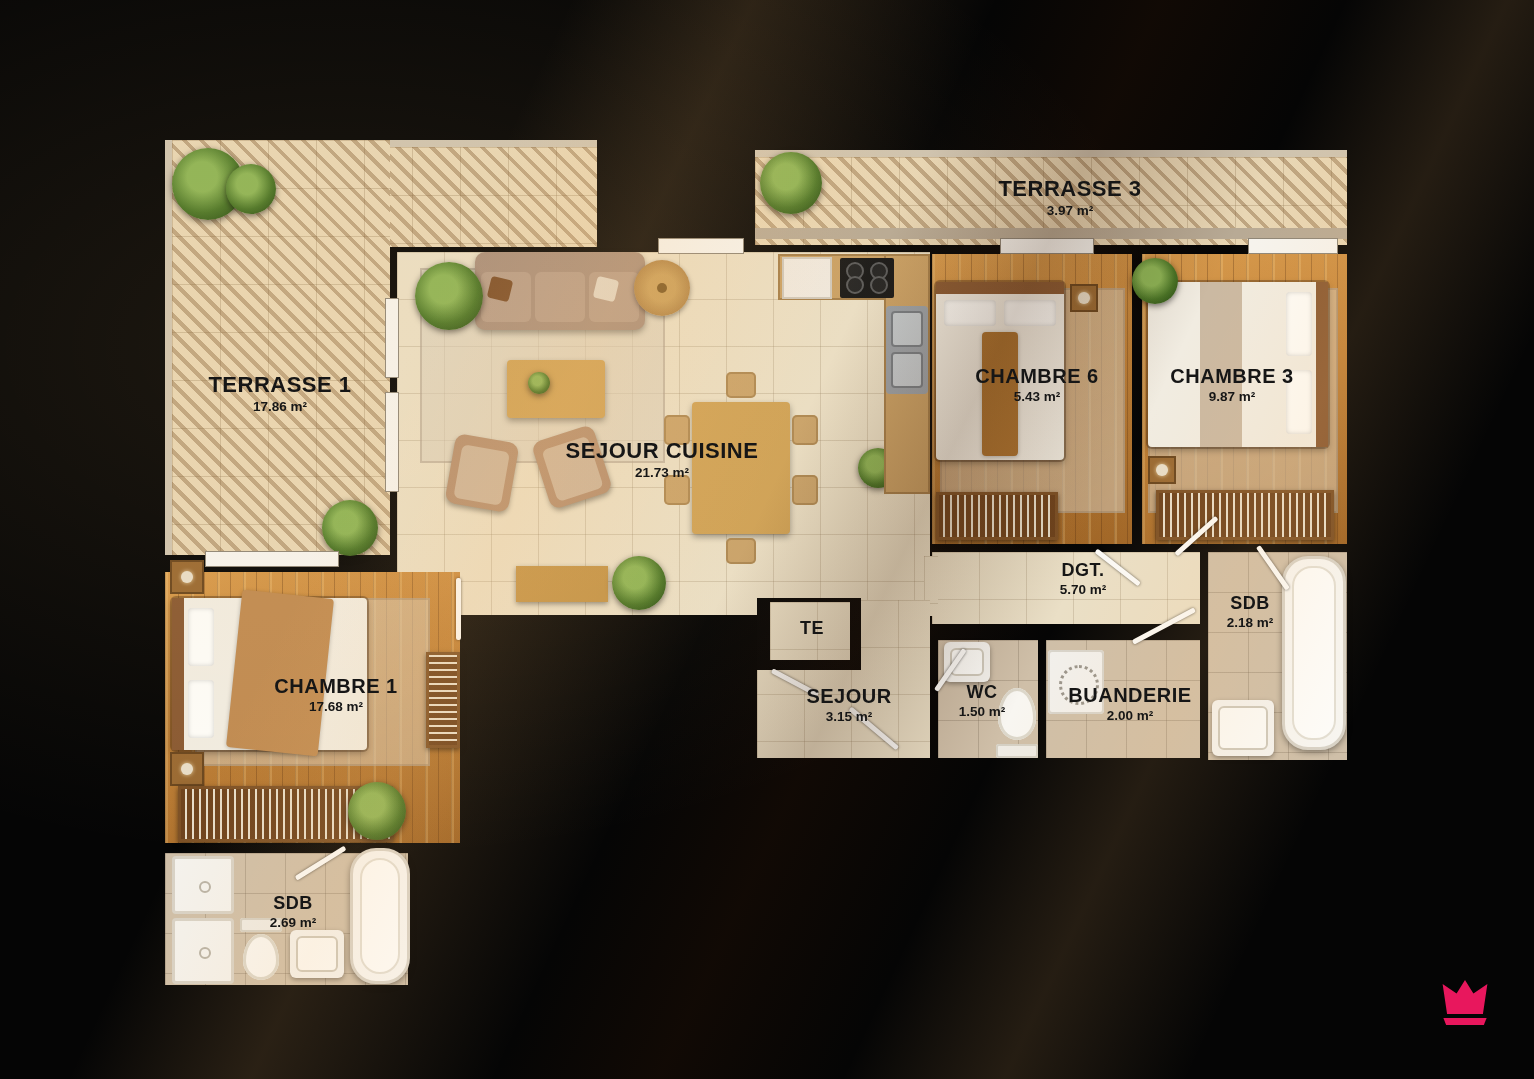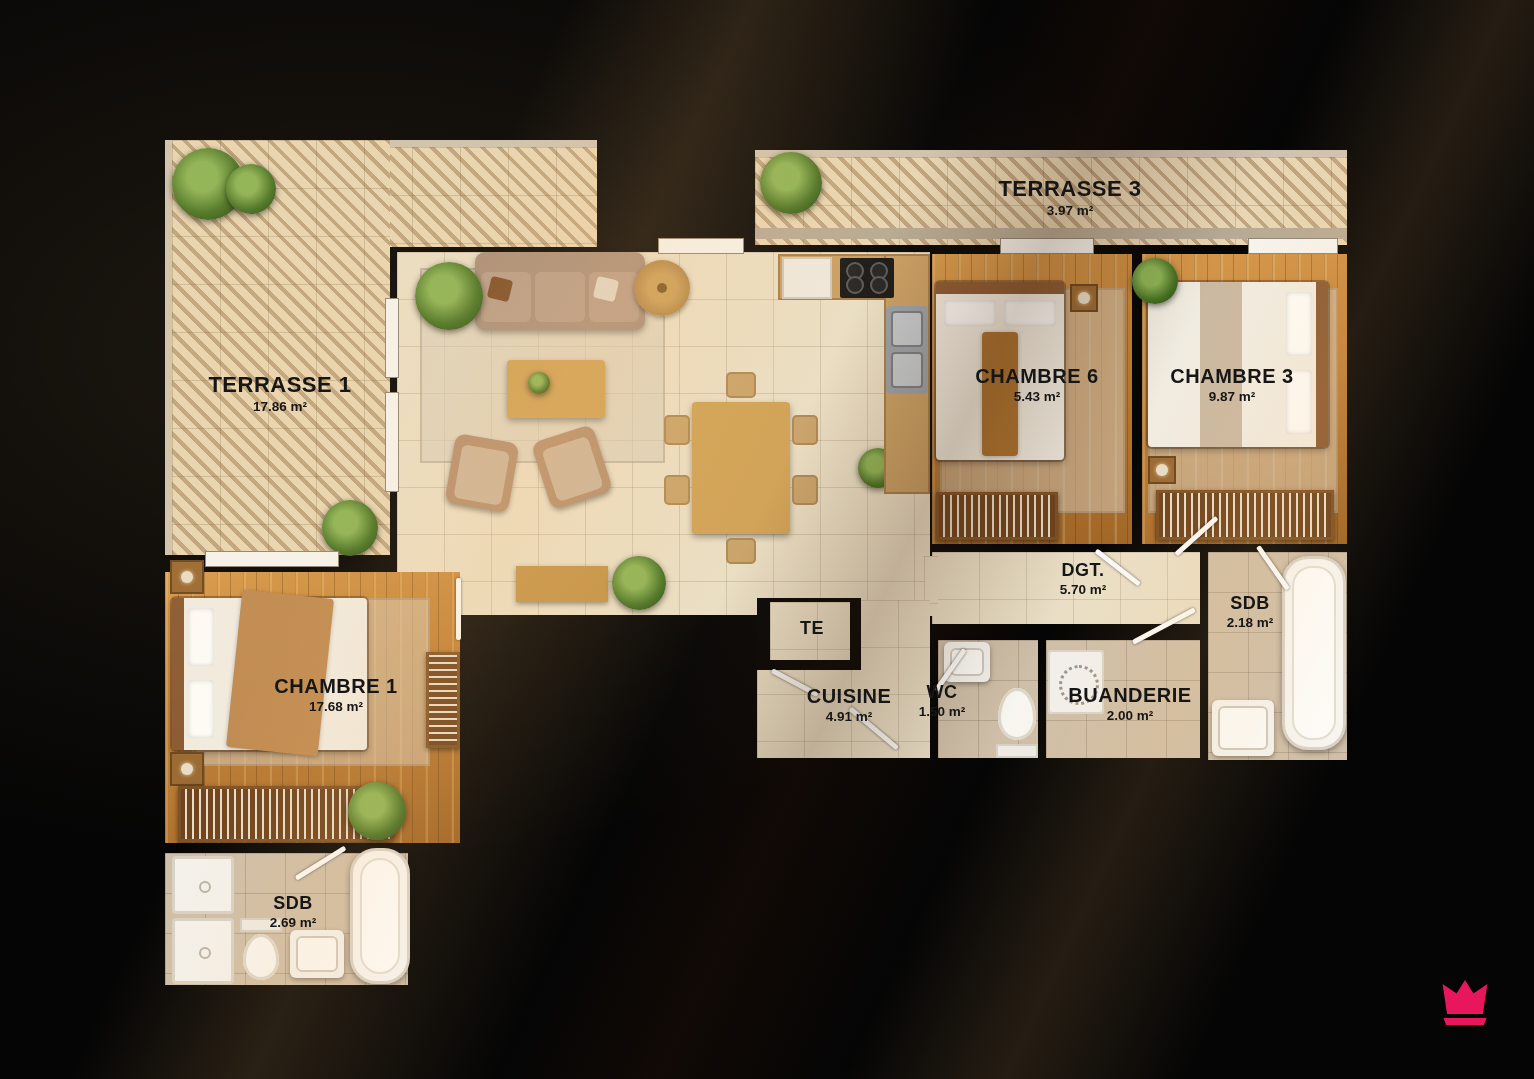--- a/index.html
+++ b/index.html
@@ -233,20 +233,24 @@
   <div class="f plant" style="left:760px;top:152px;width:62px;height:62px;"></div>
 
   <div class="rlabel lg" style="left:280px;top:372px;">
     <div class="name">TERRASSE 1</div>
     <div class="area">17.86 m²</div>
   </div>
   <div class="rlabel lg" style="left:1070px;top:176px;">
     <div class="name">TERRASSE 3</div>
     <div class="area">3.97 m²</div>
   </div>
+  <div class="rlabel lg" style="left:662px;top:438px;">
+    <div class="name">SEJOUR CUISINE</div>
+    <div class="area">21.73 m²</div>
+  </div>
   <div class="rlabel" style="left:336px;top:675px;">
     <div class="name">CHAMBRE 1</div>
     <div class="area">17.68 m²</div>
   </div>
   <div class="rlabel" style="left:1037px;top:365px;">
     <div class="name">CHAMBRE 6</div>
     <div class="area">5.43 m²</div>
   </div>
   <div class="rlabel" style="left:1232px;top:365px;">
     <div class="name">CHAMBRE 3</div>
@@ -254,24 +258,24 @@
   </div>
   <div class="rlabel sm" style="left:1083px;top:560px;">
     <div class="name">DGT.</div>
     <div class="area">5.70 m²</div>
   </div>
   <div class="rlabel sm" style="left:1250px;top:593px;">
     <div class="name">SDB</div>
     <div class="area">2.18 m²</div>
   </div>
   <div class="rlabel" style="left:849px;top:685px;">
-    <div class="name">CUISINE</div>
-    <div class="area">4.91 m²</div>
-  </div>
-  <div class="rlabel sm" style="left:942px;top:682px;">
+    <div class="name">SEJOUR</div>
+    <div class="area">3.15 m²</div>
+  </div>
+  <div class="rlabel sm" style="left:982px;top:682px;">
     <div class="name">WC</div>
     <div class="area">1.50 m²</div>
   </div>
   <div class="rlabel" style="left:1130px;top:684px;">
     <div class="name">BUANDERIE</div>
     <div class="area">2.00 m²</div>
   </div>
   <div class="rlabel sm" style="left:293px;top:893px;">
     <div class="name">SDB</div>
     <div class="area">2.69 m²</div>

